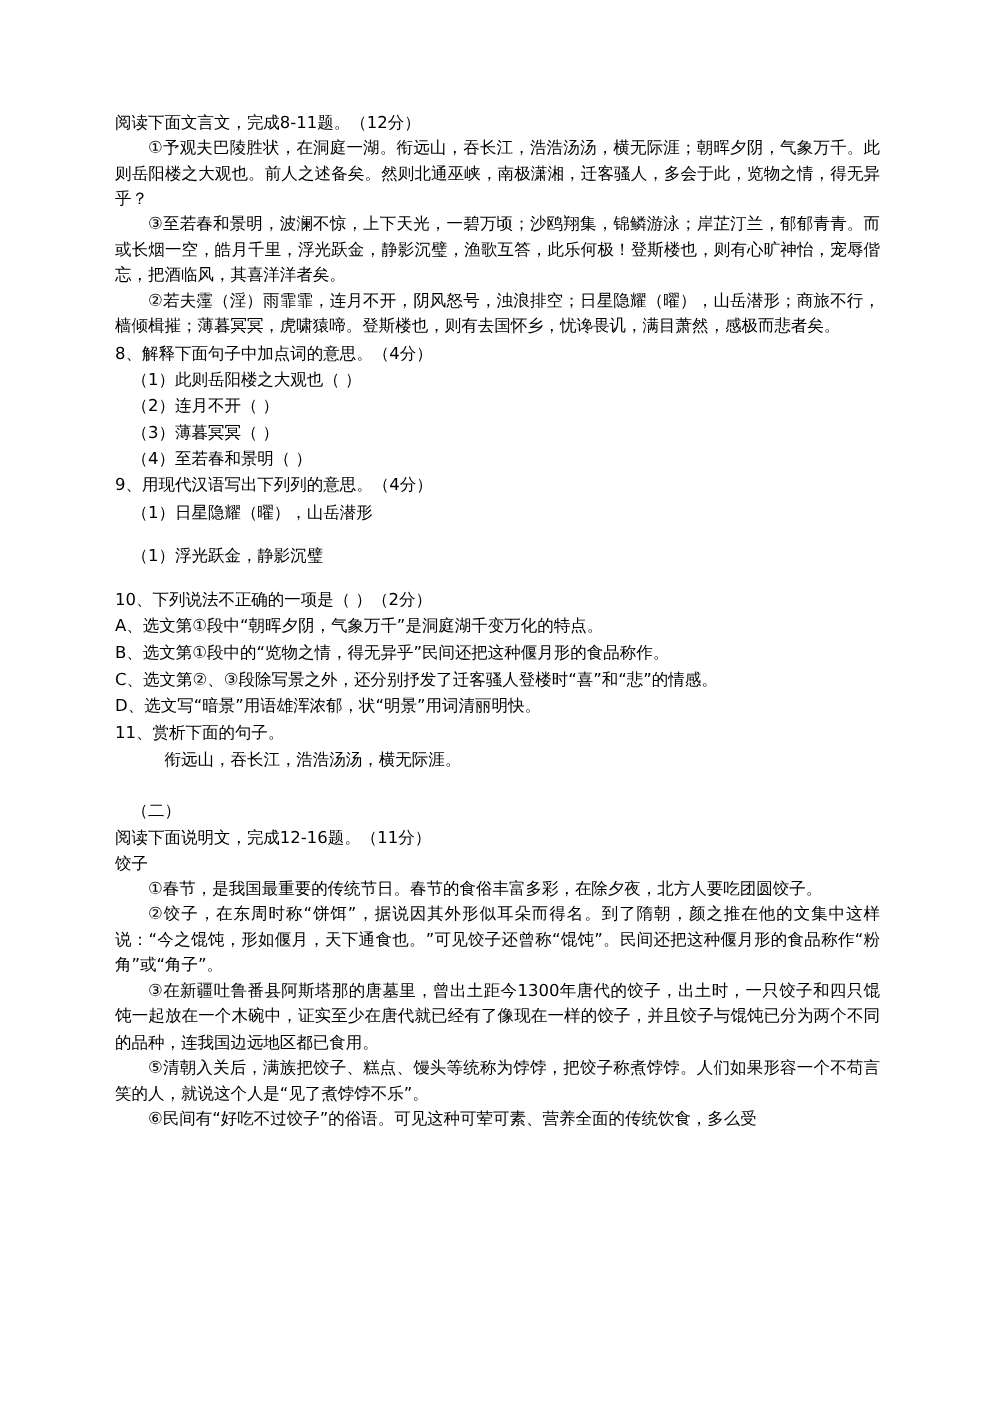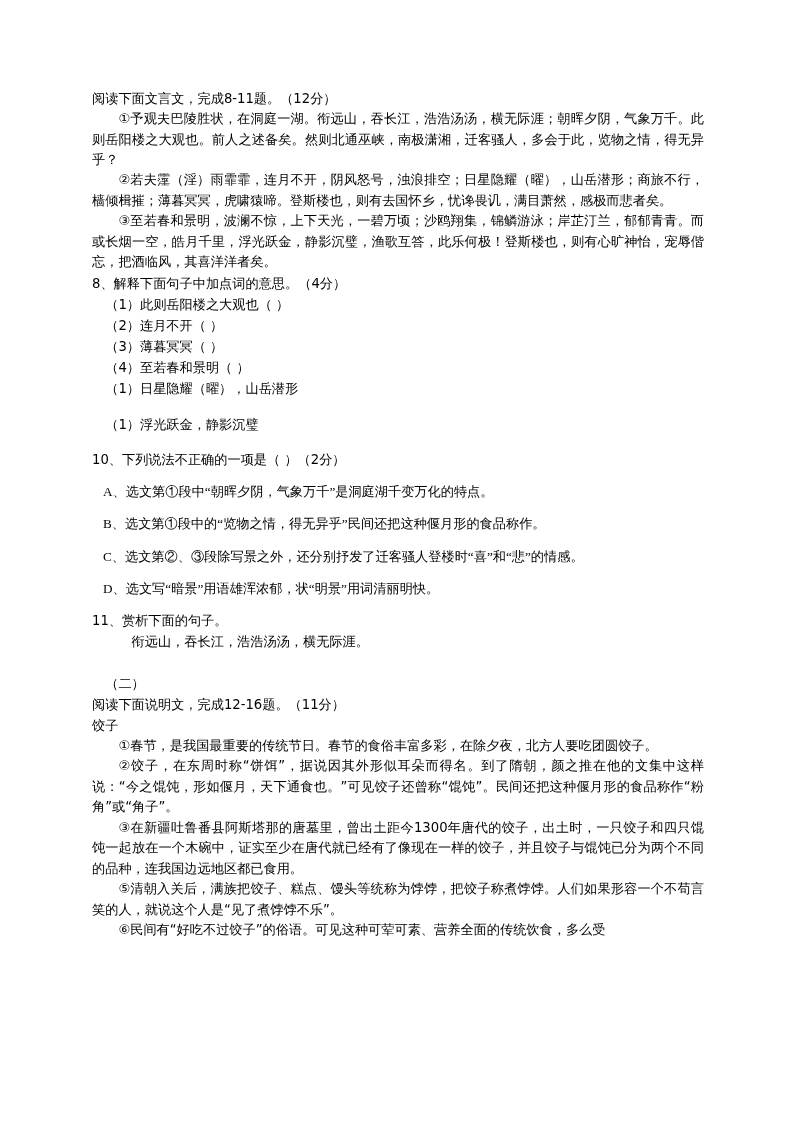--- a/index.html
+++ b/index.html
@@ -36,51 +36,51 @@
   .indent1 {
     text-indent: 1em;
   }
   .blank-line {
     height: 14px;
   }
   .biggap {
     height: 20px;
   }
   .choice-line {
-    margin: 11px;
+    margin: 0;
     line-height: 1.62;
-    font-family: Liberation Serif, serif;
   }
   .q-line {
     margin: 0;
     line-height: 1.6;
   }
   .sec-title {
     margin: 0;
     line-height: 1.6;
   }
 </style>
 </head>
 <body>
 
 <div class="page">
   <div class="doc">
 
     <p class="q-line">阅读下面文言文，完成8-11题。（12分）</p>
 
     <p class="indent2">①予观夫巴陵胜状，在洞庭一湖。衔远山，吞长江，浩浩汤汤，横无际涯；朝晖夕阴，气象万千。此则岳阳楼之大观也。前人之述备矣。然则北通巫峡，南极潇湘，迁客骚人，多会于此，览物之情，得无异乎？</p>
+    <p class="indent2">③至若春和景明，波澜不惊，上下天光，一碧万顷；沙鸥翔集，锦鳞游泳；岸芷汀兰，郁郁青青。而或长烟一空，皓月千里，浮光跃金，静影沉璧，渔歌互答，此乐何极！登斯楼也，则有心旷神怡，宠辱偕忘，把酒临风，其喜洋洋者矣。</p>
     <p class="indent2">②若夫霪（淫）雨霏霏，连月不开，阴风怒号，浊浪排空；日星隐耀（曜），山岳潜形；商旅不行，樯倾楫摧；薄暮冥冥，虎啸猿啼。登斯楼也，则有去国怀乡，忧谗畏讥，满目萧然，感极而悲者矣。</p>
-    <p class="indent2">③至若春和景明，波澜不惊，上下天光，一碧万顷；沙鸥翔集，锦鳞游泳；岸芷汀兰，郁郁青青。而或长烟一空，皓月千里，浮光跃金，静影沉璧，渔歌互答，此乐何极！登斯楼也，则有心旷神怡，宠辱偕忘，把酒临风，其喜洋洋者矣。</p>
 
     <p class="q-line">8、解释下面句子中加点词的意思。（4分）</p>
     <p class="q-line indent1">（1）此则岳阳楼之大观也（                       ）</p>
     <p class="q-line indent1">（2）连月不开（                                 ）</p>
     <p class="q-line indent1">（3）薄暮冥冥（                                 ）</p>
     <p class="q-line indent1">（4）至若春和景明（                      ）</p>
 
+    <p class="q-line">9、用现代汉语写出下列列的意思。（4分）</p>
     <p class="q-line indent1">（1）日星隐耀（曜），山岳潜形</p>
     <div class="blank-line"></div>
     <p class="q-line indent1">（1）浮光跃金，静影沉璧</p>
 
     <div class="blank-line"></div>
 
     <p class="q-line">10、下列说法不正确的一项是（      ）（2分）</p>
     <p class="choice-line">A、选文第①段中“朝晖夕阴，气象万千”是洞庭湖千变万化的特点。</p>
     <p class="choice-line">B、选文第①段中的“览物之情，得无异乎”民间还把这种偃月形的食品称作。</p>
     <p class="choice-line">C、选文第②、③段除写景之外，还分别抒发了迁客骚人登楼时“喜”和“悲”的情感。</p>

